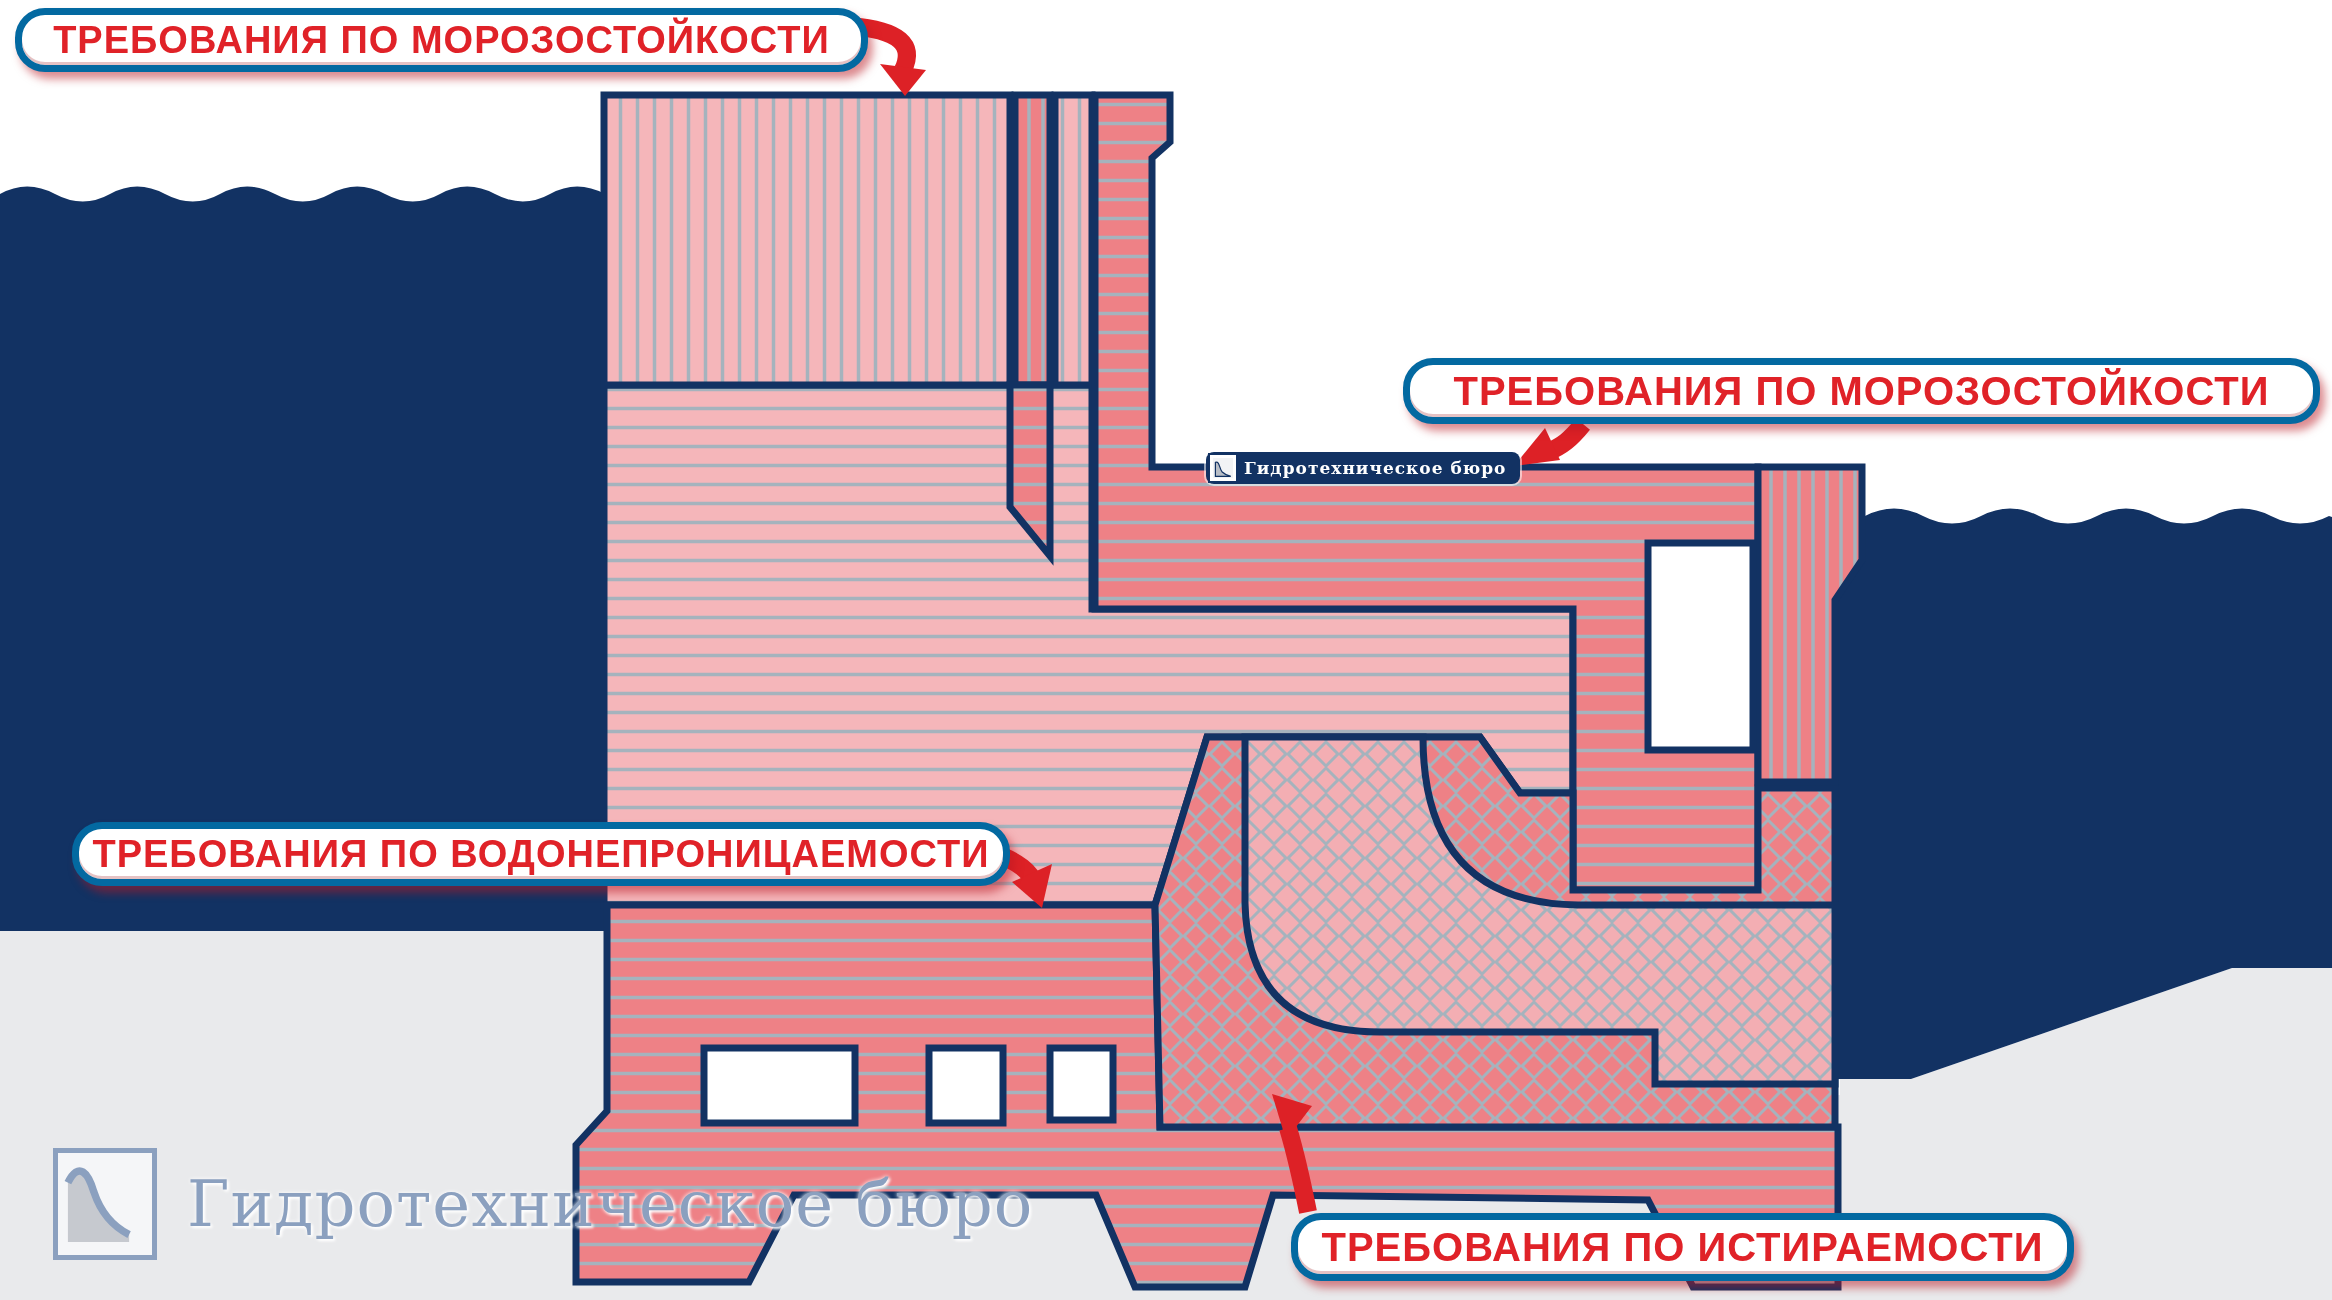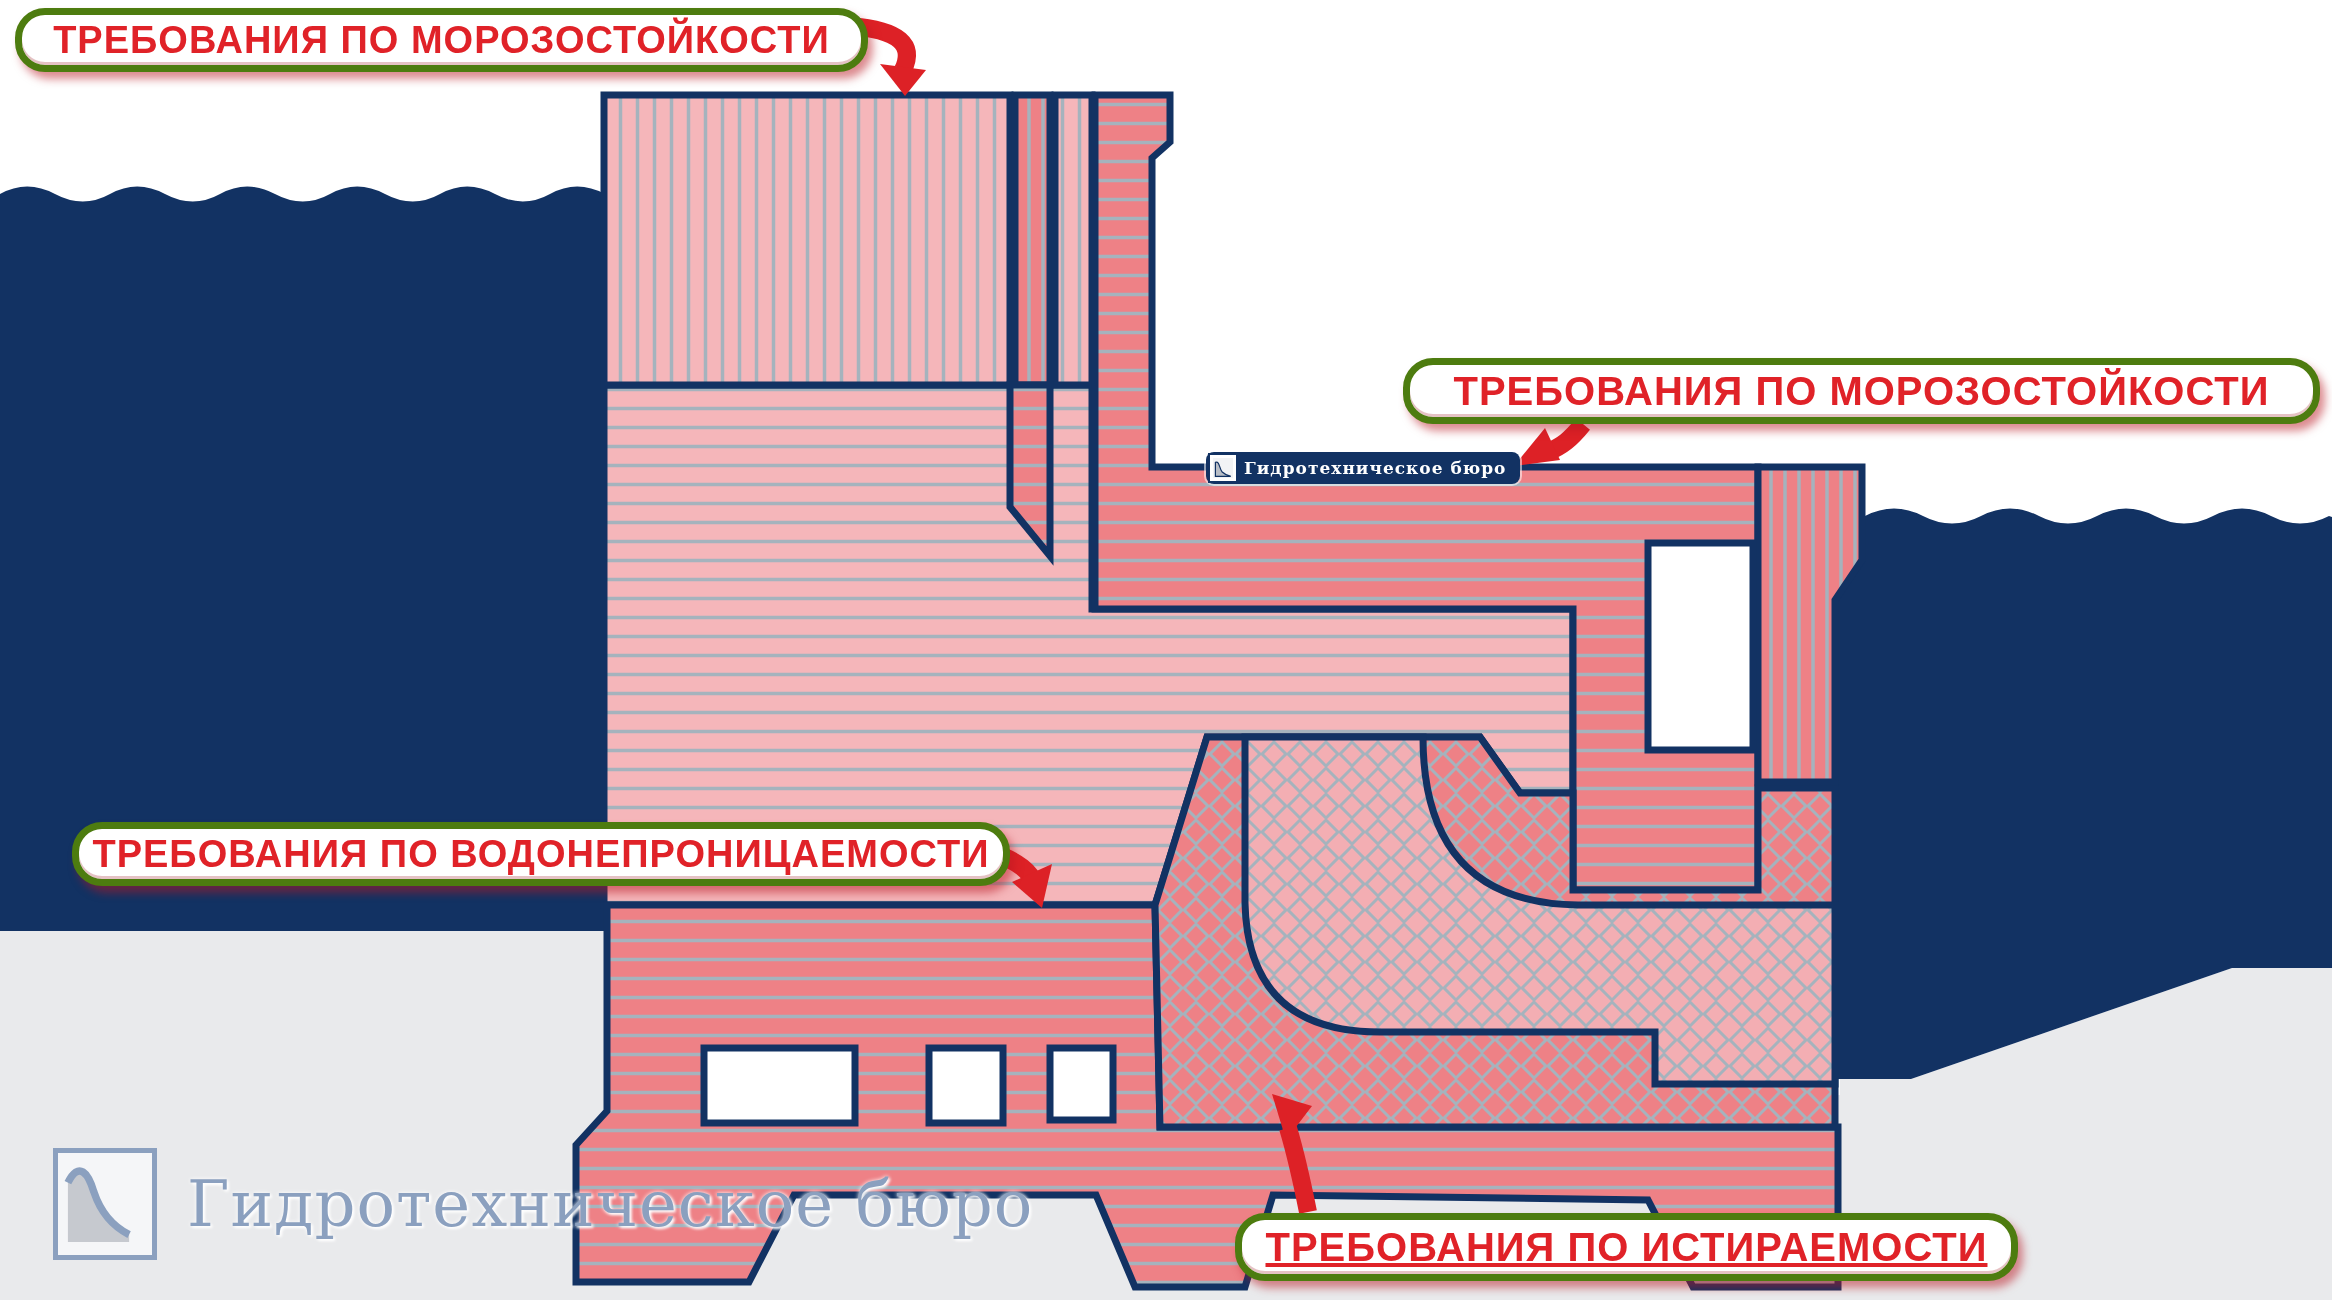--- a/index.html
+++ b/index.html
@@ -3,35 +3,35 @@
 <meta charset="utf-8">
 <style>
   html,body{margin:0;padding:0;background:#ffffff;}
   body{position:relative;width:2332px;height:1300px;overflow:hidden;
        font-family:"Liberation Sans",sans-serif;}
   #diagram-svg{position:absolute;left:0;top:0;}
   .callout{
     position:absolute;
     display:flex;align-items:center;justify-content:center;
     background:#ffffff;
-    border:7px solid #4d7c0f;
+    border:7px solid #0369a1;
     border-radius:30px;
     color:#e02228;
     font-weight:bold;
     font-size:40px;
     letter-spacing:1px;
     white-space:nowrap;
     box-shadow:5px 7px 9px rgba(186,24,34,.5), inset 0 -3px 0 rgba(150,10,20,.25);
     box-sizing:border-box;
     z-index:5;
   }
   #callout-frost-top{left:15px;top:8px;width:853px;height:64px;font-size:38px;}
   #callout-frost-right{left:1403px;top:358px;width:917px;height:66px;}
   #callout-waterproof{left:72px;top:822px;width:938px;height:64px;font-size:38px;}
-  #callout-abrasion{left:1235px;top:1213px;width:783px;height:68px;text-decoration:underline;}
+  #callout-abrasion{left:1291px;top:1213px;width:783px;height:68px;}
   #watermark-badge{
     position:absolute;left:1206px;top:452px;height:32px;
     display:flex;align-items:center;gap:8px;
     background:#123263;border-radius:8px;padding:0 14px 0 4px;
     box-shadow:0 0 0 2px rgba(255,255,255,.55);
     z-index:4;
   }
   #watermark-badge .mini-icon{
     width:26px;height:26px;background:#f2f3f5;border:3px solid #ffffff;
     outline:2px solid #123263;box-sizing:border-box;display:block;

